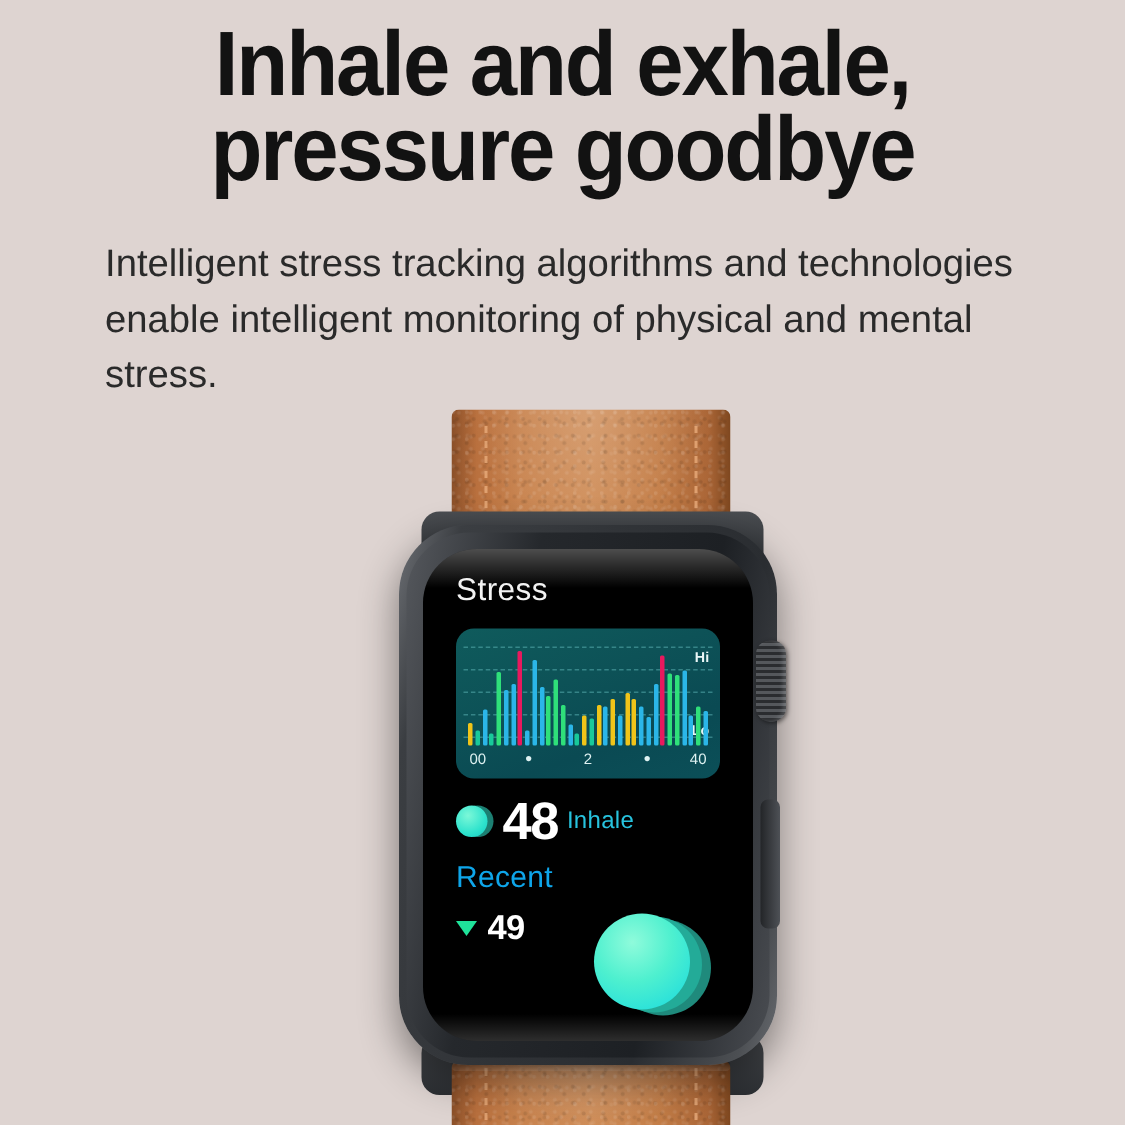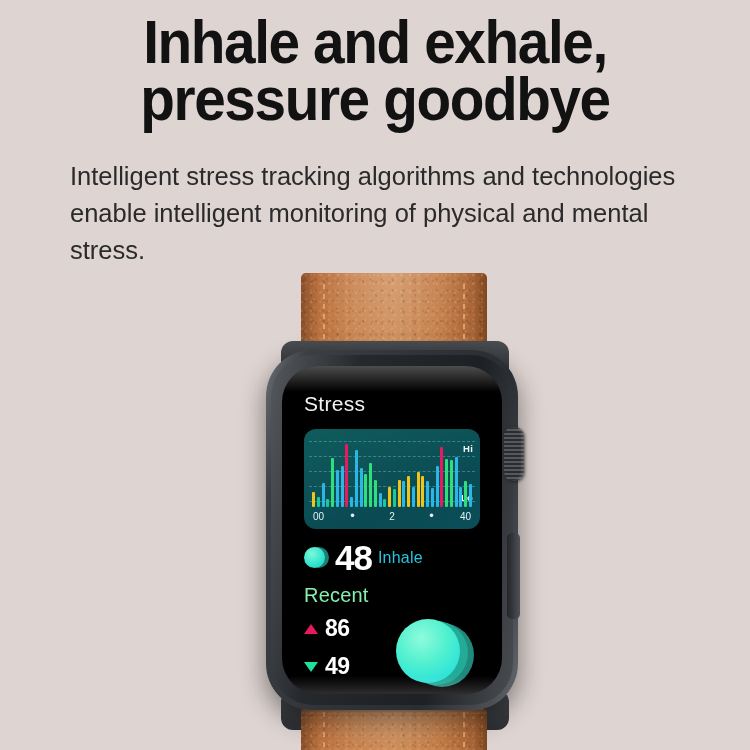--- a/index.html
+++ b/index.html
@@ -134,21 +134,21 @@
   }
   .side-btn {
     position:absolute;
     left:252px; top:278px;
     width:13px; height:86px;
     border-radius:5px;
     background:linear-gradient(90deg,#232528,#4e5156);
   }
 
   
-  .screen { position:absolute; inset:0; padding:26px 22px 0 22px; }
+  .screen { position:absolute; inset:0; padding:16px 22px 0 22px; }
   .scr-title {
     color:#f2f2f2;
     font-size:21px;
     letter-spacing:.3px;
     margin-bottom:13px;
   }
 
   
   .chart-card {
     position:relative;
@@ -205,21 +205,21 @@
   }
   .score-val {
     color:#fff; font-size:35px; font-weight:bold; letter-spacing:-1px;
     line-height:30px;
   }
   .score-label {
     color:#27c3de; font-size:16px; line-height:30px; letter-spacing:.2px;
   }
 
   .recent-label {
-    color:#86efac; font-size:20px; margin-top:11px; letter-spacing:.2px;
+    color:#0ea5e9; font-size:20px; margin-top:11px; letter-spacing:.2px;
   }
 
   .recent-area { position:relative; margin-top:8px; height:92px; }
   .recent-row { display:flex; align-items:center; gap:7px; margin-bottom:11px; }
   .tri { width:0; height:0; }
   .tri.up { border-left:7px solid transparent; border-right:7px solid transparent; border-bottom:10px solid #e8195e; }
   .tri.down { border-left:7px solid transparent; border-right:7px solid transparent; border-top:10px solid #1fe39a; }
   .recent-val { color:#fff; font-size:23px; font-weight:bold; letter-spacing:-.5px; }
 
   .big-orb { position:absolute; right:6px; top:4px; width:72px; height:72px; }
@@ -328,24 +328,20 @@
                 <div class="core"></div>
             </div>
             <div class="score-val">48</div>
             <div class="score-label">Inhale</div>
           </div>
 
           <div class="recent-label">Recent</div>
 
           <div class="recent-area">
             <div class="recent-row">
-              <div class="tri up"></div>
-              <div class="recent-val">86</div>
-            </div>
-            <div class="recent-row">
               <div class="tri down"></div>
               <div class="recent-val">49</div>
             </div>
             <div class="big-orb">
               <div class="o3"></div>
                 <div class="o2"></div>
                 <div class="o1"></div>
             </div>
           </div>
 

